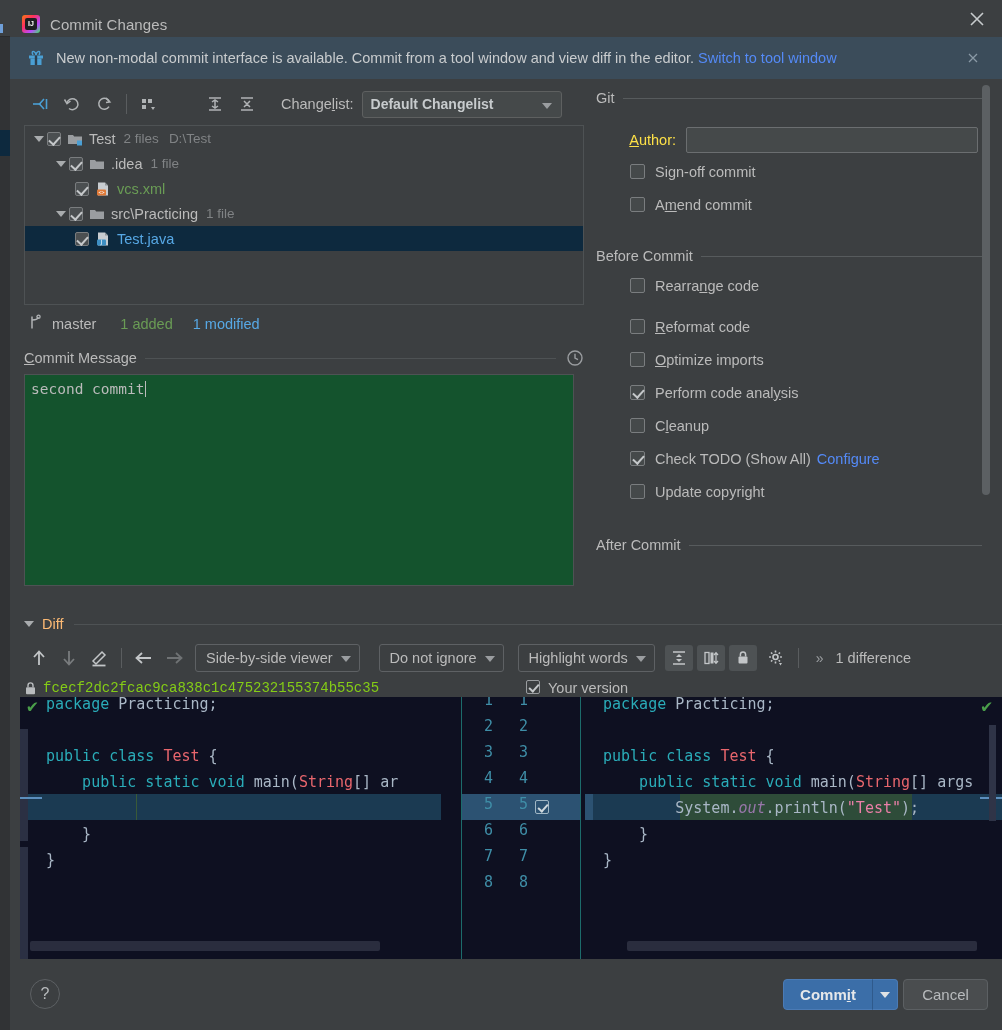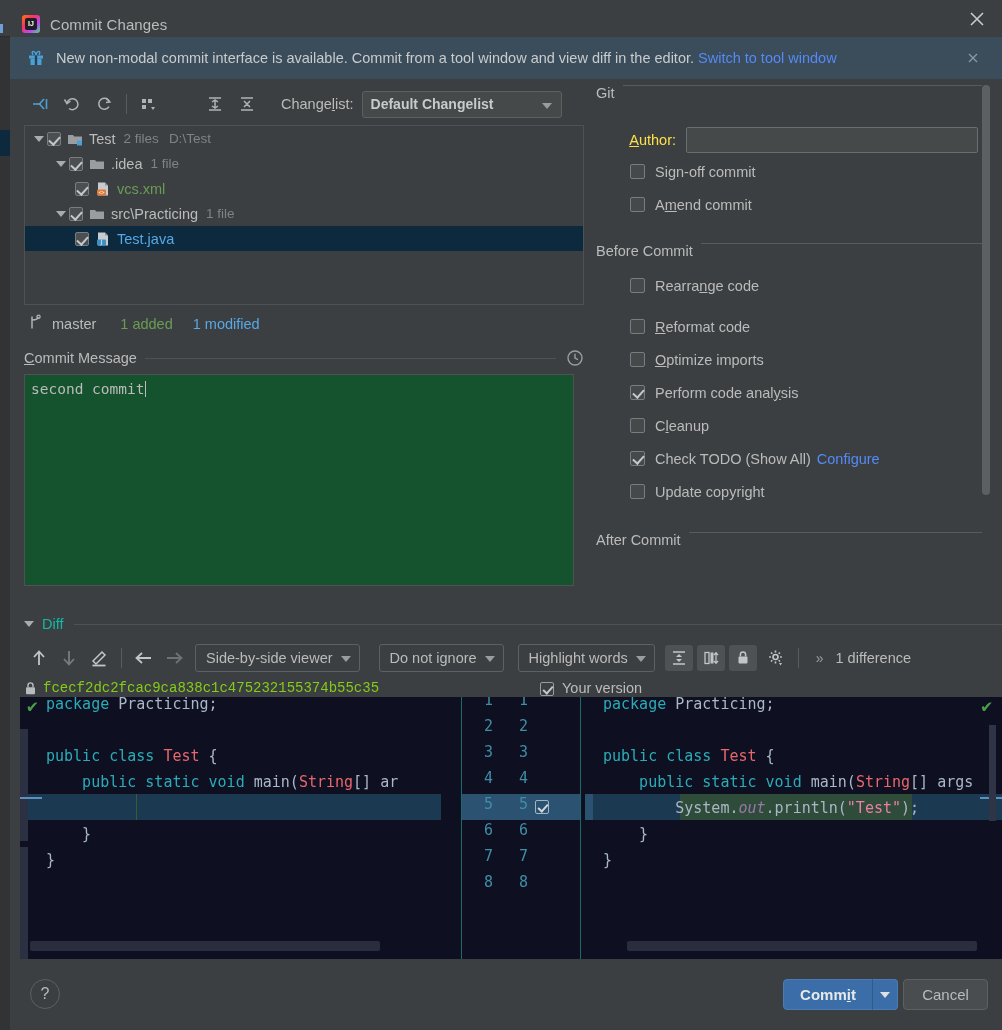--- a/index.html
+++ b/index.html
@@ -157,21 +157,21 @@
   .caret-bar {
     display: inline-block; width: 1px; height: 16px; background: #bbbbbb;
     vertical-align: -3px;
   }
 
   
   .right-col {
     position: absolute; left: 586px; top: 6px; width: 400px; height: 530px;
     overflow: hidden;
   }
-  .grp-header { display: flex; height: 26px; }
+  .grp-header { display: flex; align-items: center; height: 26px; }
   .grp-header .t { color: #bbbbbb; font-size: 14.5px; margin-right: 8px; }
   .grp-header .rule { flex: 1; height: 1px; background: #575b5d; margin-right: 14px; }
 
   .author-row { display: flex; align-items: center; height: 30px; margin-top: 14px; }
   .author-row .al { color: #fde047; font-size: 14.5px; width: 80px; text-align: right; margin-right: 10px; }
   .author-row .al u { text-decoration: underline; }
   .author-input {
     width: 292px; height: 26px; background: #45494a; border: 1px solid #6b6e70;
     border-radius: 2px; color: #bbbbbb; font-size: 14px; padding: 0 6px;
     font-family: "Liberation Sans", sans-serif; outline: none;
@@ -202,21 +202,21 @@
   }
 
   
   .diff-wrap { position: absolute; left: 14px; top: 533px; width: 978px; }
   .diff-header { display: flex; align-items: center; height: 24px; }
   .diff-header .arw {
     width: 0; height: 0; border-left: 5px solid transparent;
     border-right: 5px solid transparent; border-top: 6px solid #a9acae;
     margin-right: 8px;
   }
-  .diff-header .t { color: #14b8a6; font-size: 14.5px; margin-right: 10px; }
+  .diff-header .t { color: #fdba74; font-size: 14.5px; margin-right: 10px; }
   .diff-header .rule { flex: 1; height: 1px; background: #4e5254; }
 
   .diff-toolbar { display: flex; align-items: center; height: 38px; margin-top: 3px; gap: 0; }
   .dt-btn {
     width: 30px; height: 28px; display: flex; align-items: center; justify-content: center;
     cursor: default;
   }
   .dt-sep { width: 1px; height: 20px; background: #5a5d5f; margin: 0 7px; }
   .dt-combo {
     height: 28px; border: 1px solid #5e6164; border-radius: 3px; background: #3c3f41;
@@ -233,21 +233,21 @@
     display: flex; align-items: center; justify-content: center; margin-right: 4px;
     cursor: default;
   }
   .dt-plain { background: transparent; }
   .dt-diffcount { color: #bbbbbb; font-size: 14.5px; margin-left: 6px; }
   .dt-chev { color: #9a9da0; font-size: 14px; margin-left: 10px; margin-right: 6px; }
 
   .diff-subrow { display: flex; align-items: center; height: 22px; position: relative; }
   .dsr-lock { margin-right: 6px; width: 13px; height: 15px; }
   .dsr-hash { color: #84cc16; font-size: 14px; font-family: Liberation Mono, monospace; }
-  .dsr-ver { position: absolute; left: 516px; display: flex; align-items: flex-end; }
+  .dsr-ver { position: absolute; left: 502px; display: flex; align-items: flex-start; }
   .dsr-ver .vbx {
     width: 14px; height: 14px; border: 1px solid #9a9da0; border-radius: 2px;
     position: relative; margin-right: 8px;
   }
   .dsr-ver .vbx::after {
     content: ""; position: absolute; left: 4px; top: 1px; width: 4px; height: 8px;
     border: solid #c5c8ca; border-width: 0 2px 2px 0; transform: rotate(42deg);
   }
   .dsr-ver span { color: #bbbbbb; font-size: 14.5px; }
 

